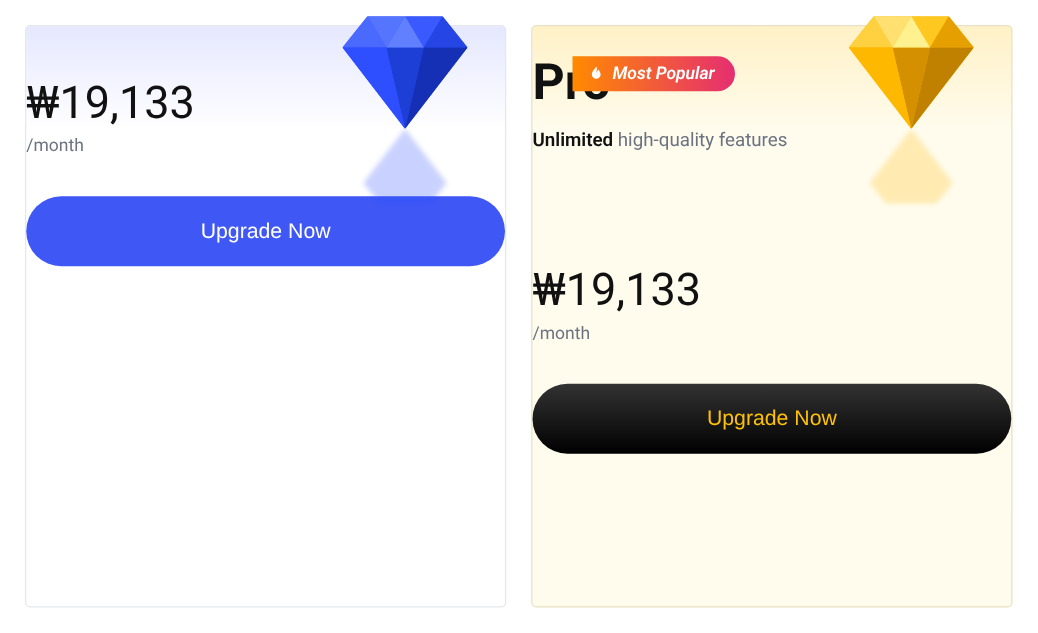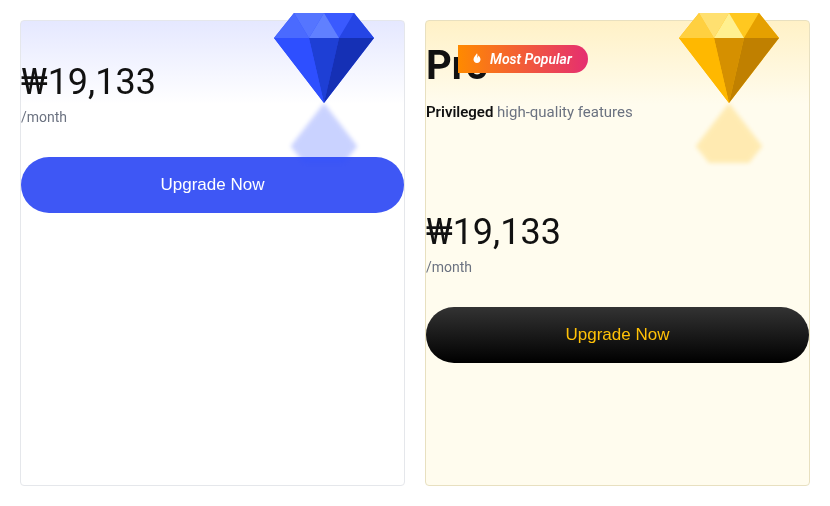--- a/index.html
+++ b/index.html
@@ -147,20 +147,20 @@
     <polygon points="20,0 80,0 100,25 50,90 0,25" fill="#ffb800"></polygon>
   </svg>
   <div class="badge">
     <svg width="14" height="14" viewBox="0 0 24 24">
       <path fill="white" d="M12 2C10 6 6 8 6 13c0 3.3 2.7 6 6 6s6-2.7 6-6c0-3-2-5-3-7-1 2-3 3-3 5 0-3 2-5 0-9z"></path>
     </svg>
     <span>Most Popular</span>
   </div>
   <h2 class="plan-title">Pro</h2>
   <p class="plan-desc">
-    <b>Privileged</b><span> high-quality features</span><br>
+    <b>Unlimited</b><span> high-quality features</span><br>
   </p>
   <div class="price-section">
     <div class="price">₩19,133</div>
     <div class="period">/month</div>
   </div>
   <button class="cta cta-pro">Upgrade Now</button>
 </div>
 
 </body></html>

